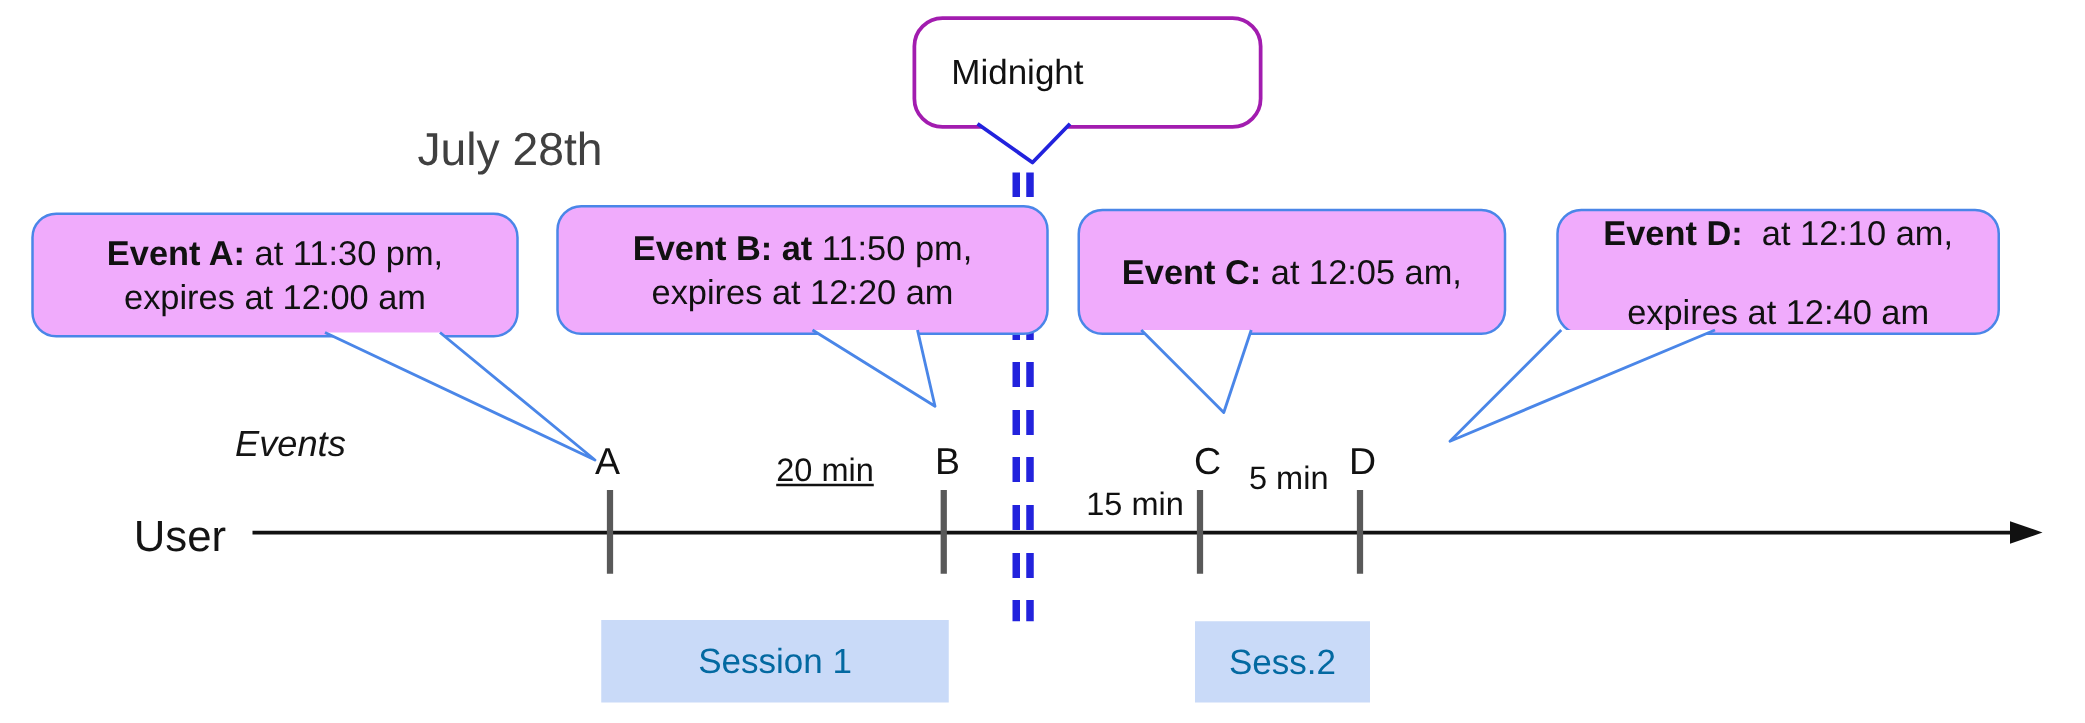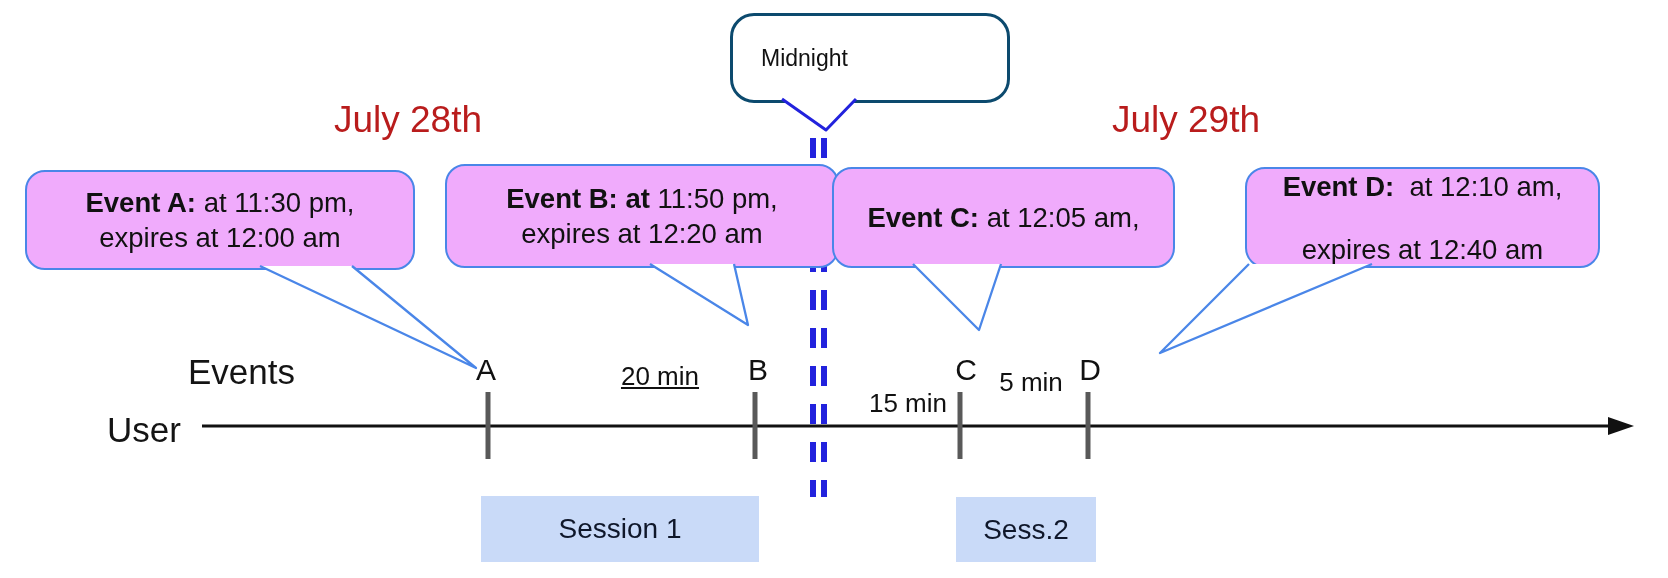--- a/index.html
+++ b/index.html
@@ -1,77 +1,76 @@
 <!DOCTYPE html>
 <html><head>
 <meta charset="utf-8">
 <style>
   html,body{margin:0;padding:0;background:#fff;}
   #stage{
     position:relative;width:1668px;height:578px;background:#ffffff;overflow:hidden;
     font-family:"Liberation Sans","DejaVu Sans",sans-serif;color:#111;
   }
   
-  .date-header{position:absolute;top:99px;width:320px;text-align:center;font-size:37px;color:#b91c1c;}
+  .date-header{position:absolute;top:99px;width:320px;text-align:center;font-size:37px;color:#404040;}
   #date-left{left:248px;}
   #date-right{left:1026px;}
   
   #midnight-bubble{
     position:absolute;left:730px;top:13px;width:280px;height:90px;box-sizing:border-box;
-    background:#fff;border:3px solid #0c4a6e;border-radius:24px;
-    display:flex;align-items:center;padding-left:28px;font-size:23px;z-index:2;
+    background:#fff;border:3px solid #a21caf;border-radius:24px;
+    display:flex;align-items:center;padding-left:28px;font-size:28px;z-index:2;
   }
   
   .event-bubble{
     position:absolute;box-sizing:border-box;background:#f0abfc;border:2.5px solid #4a86e8;
     border-radius:20px;display:flex;flex-direction:column;justify-content:center;
     font-size:27.5px;line-height:35px;z-index:2;white-space:pre;align-items:center;
   }
   .event-bubble .b{font-weight:bold;}
   #bubble-a{left:25px;top:170px;width:390px;height:100px;}
   #bubble-b{left:445px;top:164px;width:394px;height:104px;}
-  #bubble-c{left:832px;top:167px;width:343px;height:101px;}
+  #bubble-c{left:862px;top:167px;width:343px;height:101px;}
   #bubble-d{left:1245px;top:167px;width:355px;height:101px;gap:28px;}
   
   .midnight-dash{
     position:absolute;top:138px;width:6px;height:359px;z-index:1;
     background:repeating-linear-gradient(to bottom,#2222dd 0 20px,transparent 20px 38px);
   }
   #dash-left{left:810px;}
   #dash-right{left:821px;}
   
   .tl-label{position:absolute;color:#141414;}
-  #events-label{left:188px;top:352px;font-size:35px;}
+  #events-label{left:188px;top:340px;font-size:29px;font-style:italic;}
   #user-label{left:107px;top:410px;font-size:35px;}
   .tick-letter{position:absolute;top:353px;width:60px;text-align:center;font-size:30px;}
   #tick-letter-a{left:456px;}
   #tick-letter-b{left:728px;}
   #tick-letter-c{left:936px;}
   #tick-letter-d{left:1060px;}
   .interval-label{position:absolute;width:120px;text-align:center;font-size:26px;}
   #interval-ab{left:600px;top:361px;text-decoration:underline;}
   #interval-bc{left:848px;top:361px;margin-top:27px;}
   #interval-cd{left:971px;top:367px;}
   
   .session-box{
     position:absolute;background:#c9daf8;display:flex;align-items:center;justify-content:center;
-    font-size:28px;color:#0f172a;z-index:1;
+    font-size:28px;color:#0369a1;z-index:1;
   }
   #session-1{left:481px;top:496px;width:278px;height:66px;}
   #session-2{left:956px;top:497px;width:140px;height:65px;}
   
   #overlay{position:absolute;left:0;top:0;z-index:3;pointer-events:none;}
 </style>
 </head>
 <body>
 
 <div id="stage">
 
   <div class="date-header" id="date-left">July 28th</div>
-  <div class="date-header" id="date-right">July 29th</div>
 
   <div id="midnight-bubble">
     <span>Midnight</span>
   </div>
 
   <div class="midnight-dash" id="dash-left"></div>
   <div class="midnight-dash" id="dash-right"></div>
 
   <div class="event-bubble" id="bubble-a">
     <div><span class="b">Event A:</span><span> at 11:30 pm,</span></div>

